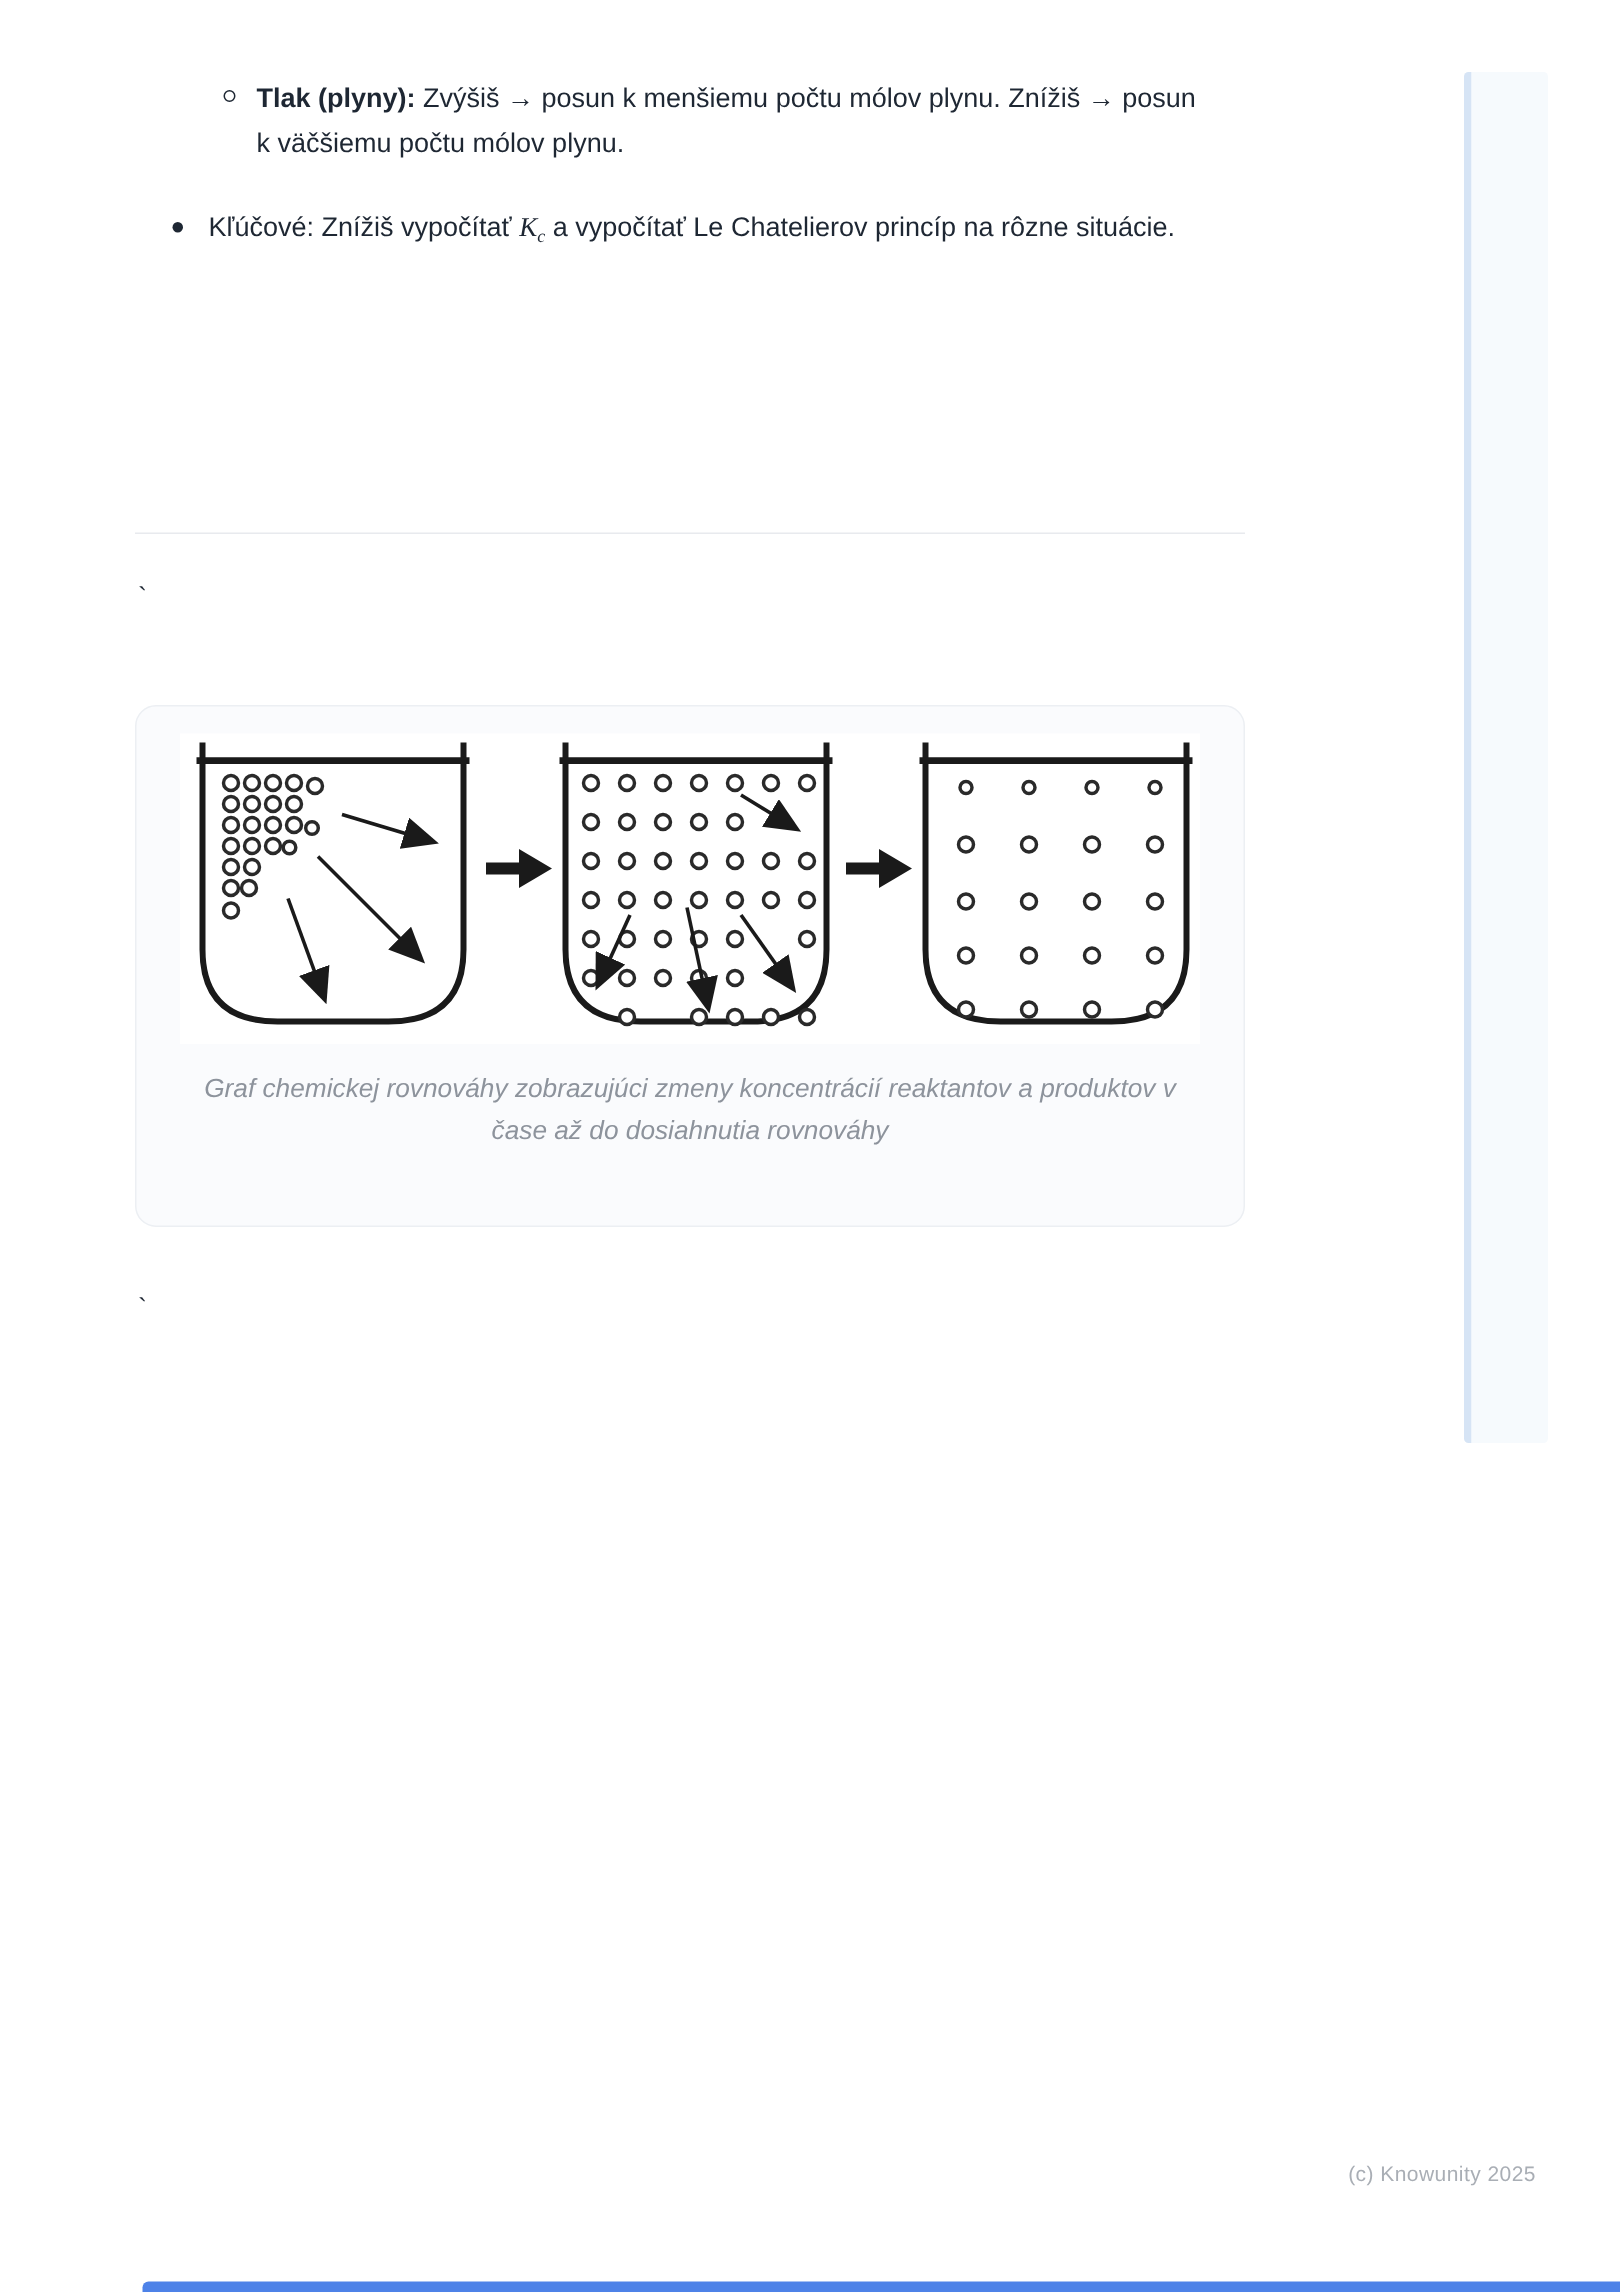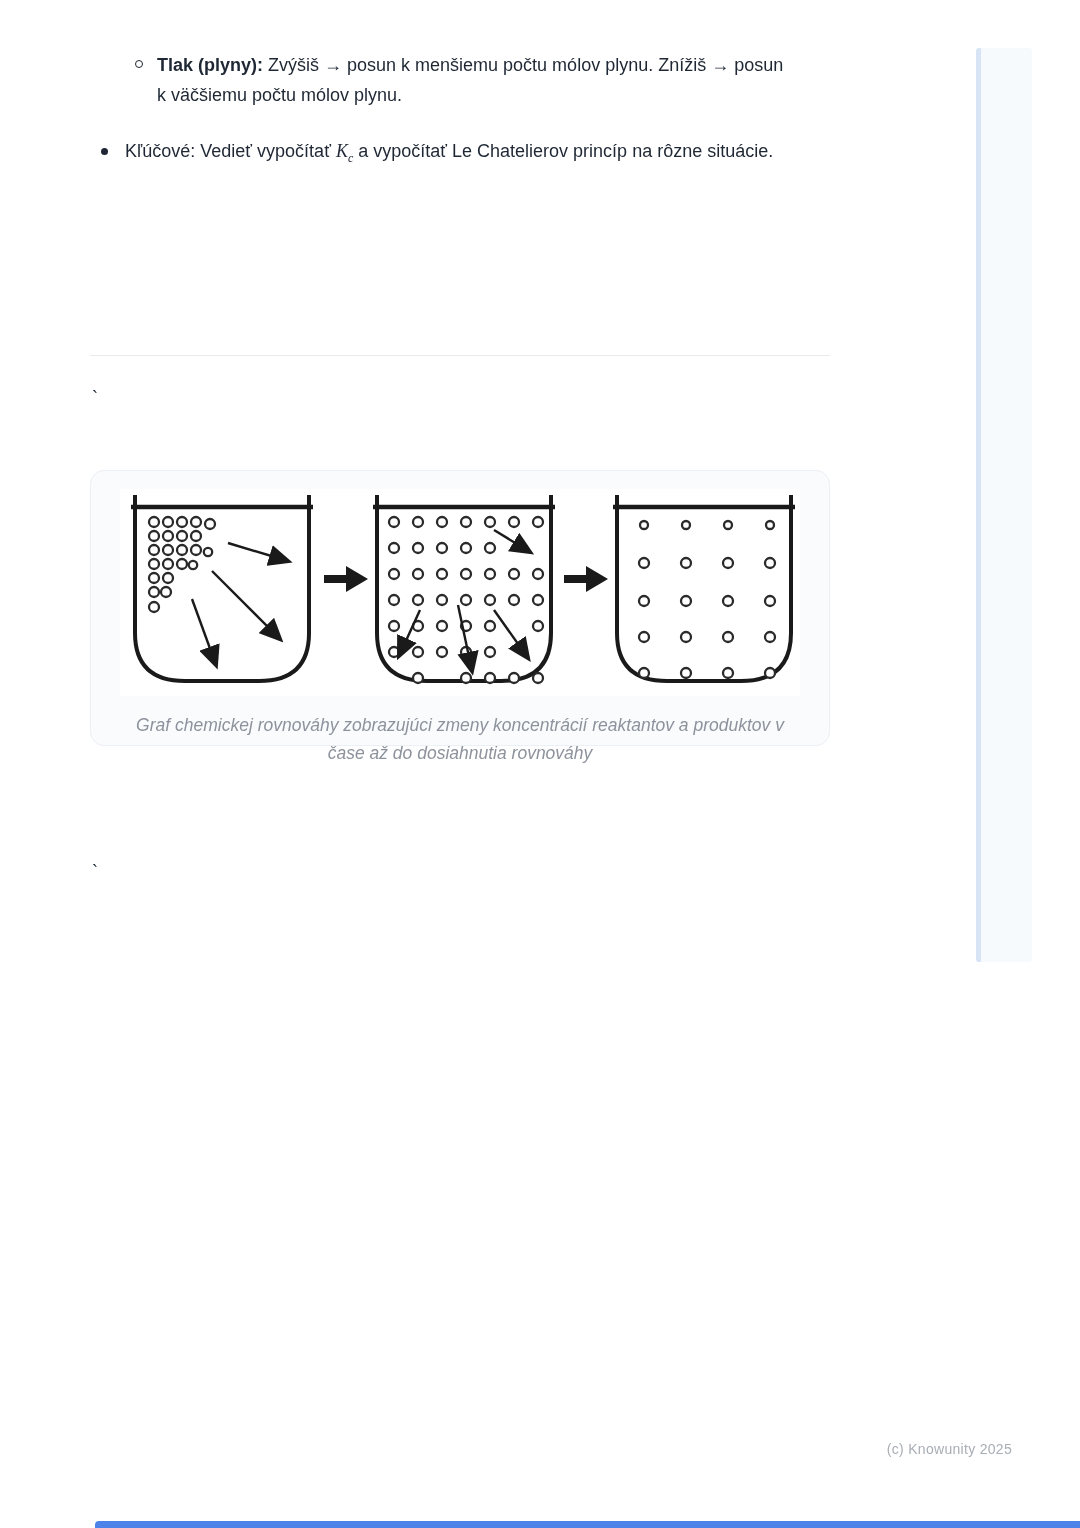--- a/index.html
+++ b/index.html
@@ -6,21 +6,21 @@
   html,body { width:1080px; height:1528px; }
   body {
     position:relative;
     background:#ffffff;
     font-family:"Liberation Sans", sans-serif;
     color:#1e2733;
     overflow:hidden;
   }
 
   
-  .content { position:absolute; left:90px; top:50px; width:702px; }
+  .content { position:absolute; left:104px; top:50px; width:702px; }
 
   .nested-item {
     position:relative;
     padding-left:67px;
     font-size:18px;
     line-height:30px;
     margin-bottom:16px;
     color:#1e2733;
   }
   .nested-item .ring-marker {
@@ -53,21 +53,21 @@
     border-top:1px solid #e8eaee;
   }
 
   .stray-mark { position:absolute; font-size:18px; color:#1e2733; }
   #stray1 { left:92px; top:388px; }
   #stray2 { left:92px; top:862px; }
 
   
   .figure-card {
     position:absolute; left:90px; top:470px;
-    width:740px; height:276px;
+    width:740px; height:348px;
     background:#fafbfd;
     border:1px solid #ecEFf3;
     border:1px solid #eceff3;
     border-radius:14px;
   }
   .diagram-panel {
     margin:18px auto 0 auto;
     width:680px; height:207px;
     background:#ffffff;
   }
@@ -85,21 +85,21 @@
   .scroll-strip {
     position:absolute; left:976px; top:48px;
     width:56px; height:914px;
     background:#f6fafd;
     border-left:5px solid #d6e4f5;
     border-radius:3px;
   }
 
   
   .footer-note {
-    position:absolute; right:68px; top:1441px;
+    position:absolute; right:56px; top:1441px;
     font-size:14px;
     color:#a9aeb5;
     letter-spacing:0.3px;
   }
 
   
   .bottom-bar {
     position:absolute; left:95px; right:0; bottom:0;
     height:7px;
     background:#4d82e8;
@@ -118,21 +118,21 @@
 
   <div class="nested-item">
     <span class="ring-marker"></span>
     <span class="bold-label">Tlak (plyny):</span><span> Zvýšiš → posun k menšiemu počtu mólov plynu. Znížiš → posun k väčšiemu počtu mólov plynu.</span>
   </div>
 
 
 
   <div class="top-item">
     <span class="dot-marker"></span>
-    <span class="italic-label">Kľúčové:</span><span> Vedieť vypočítať </span><span class="math-k"><span>K</span><sub>c</sub></span><span> a vypočítať Le Chatelierov princíp na rôzne situácie.</span>
+    <span class="italic-label">Kľúčové:</span><span> Znížiš vypočítať </span><span class="math-k"><span>K</span><sub>c</sub></span><span> a vypočítať Le Chatelierov princíp na rôzne situácie.</span>
   </div>
 
 </div>
 
 <div class="divider"></div>
 
 <div class="stray-mark" id="stray1">`</div>
 
 <div class="figure-card">
   <div class="diagram-panel">

